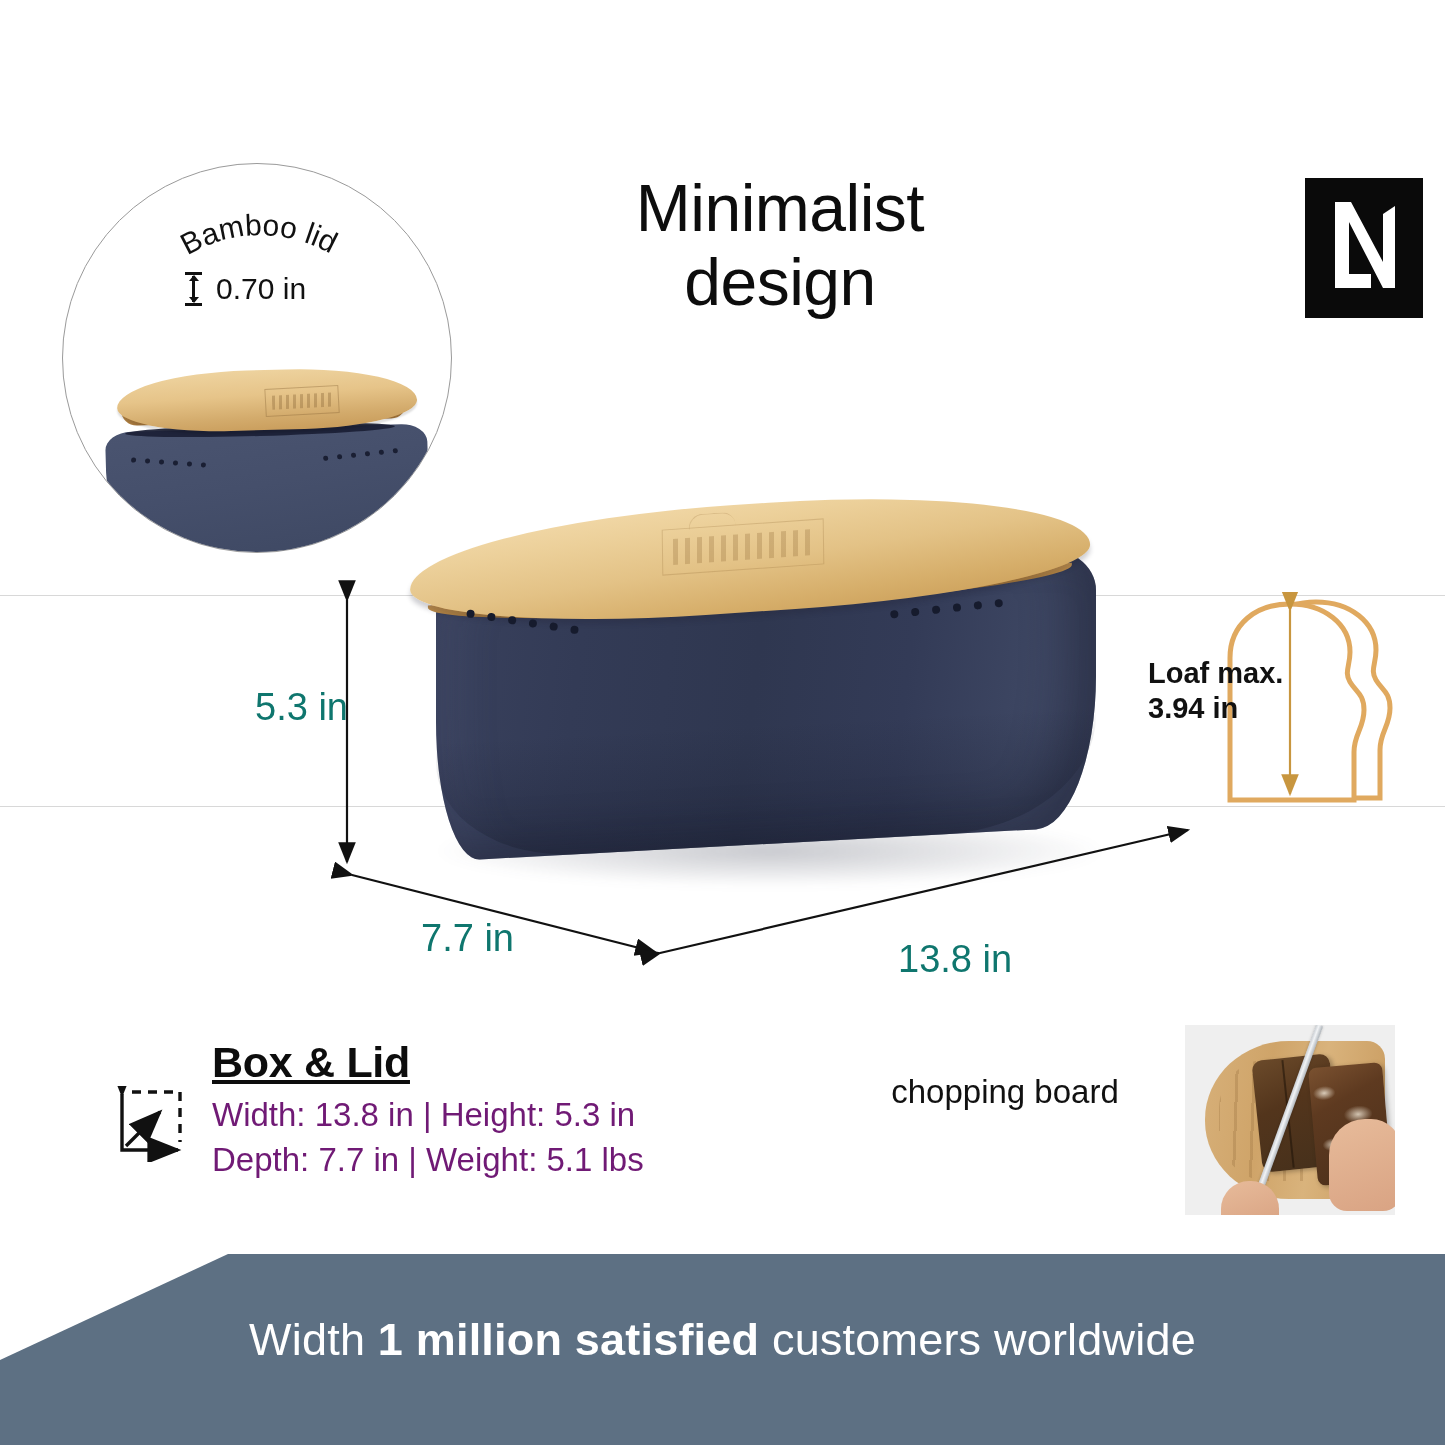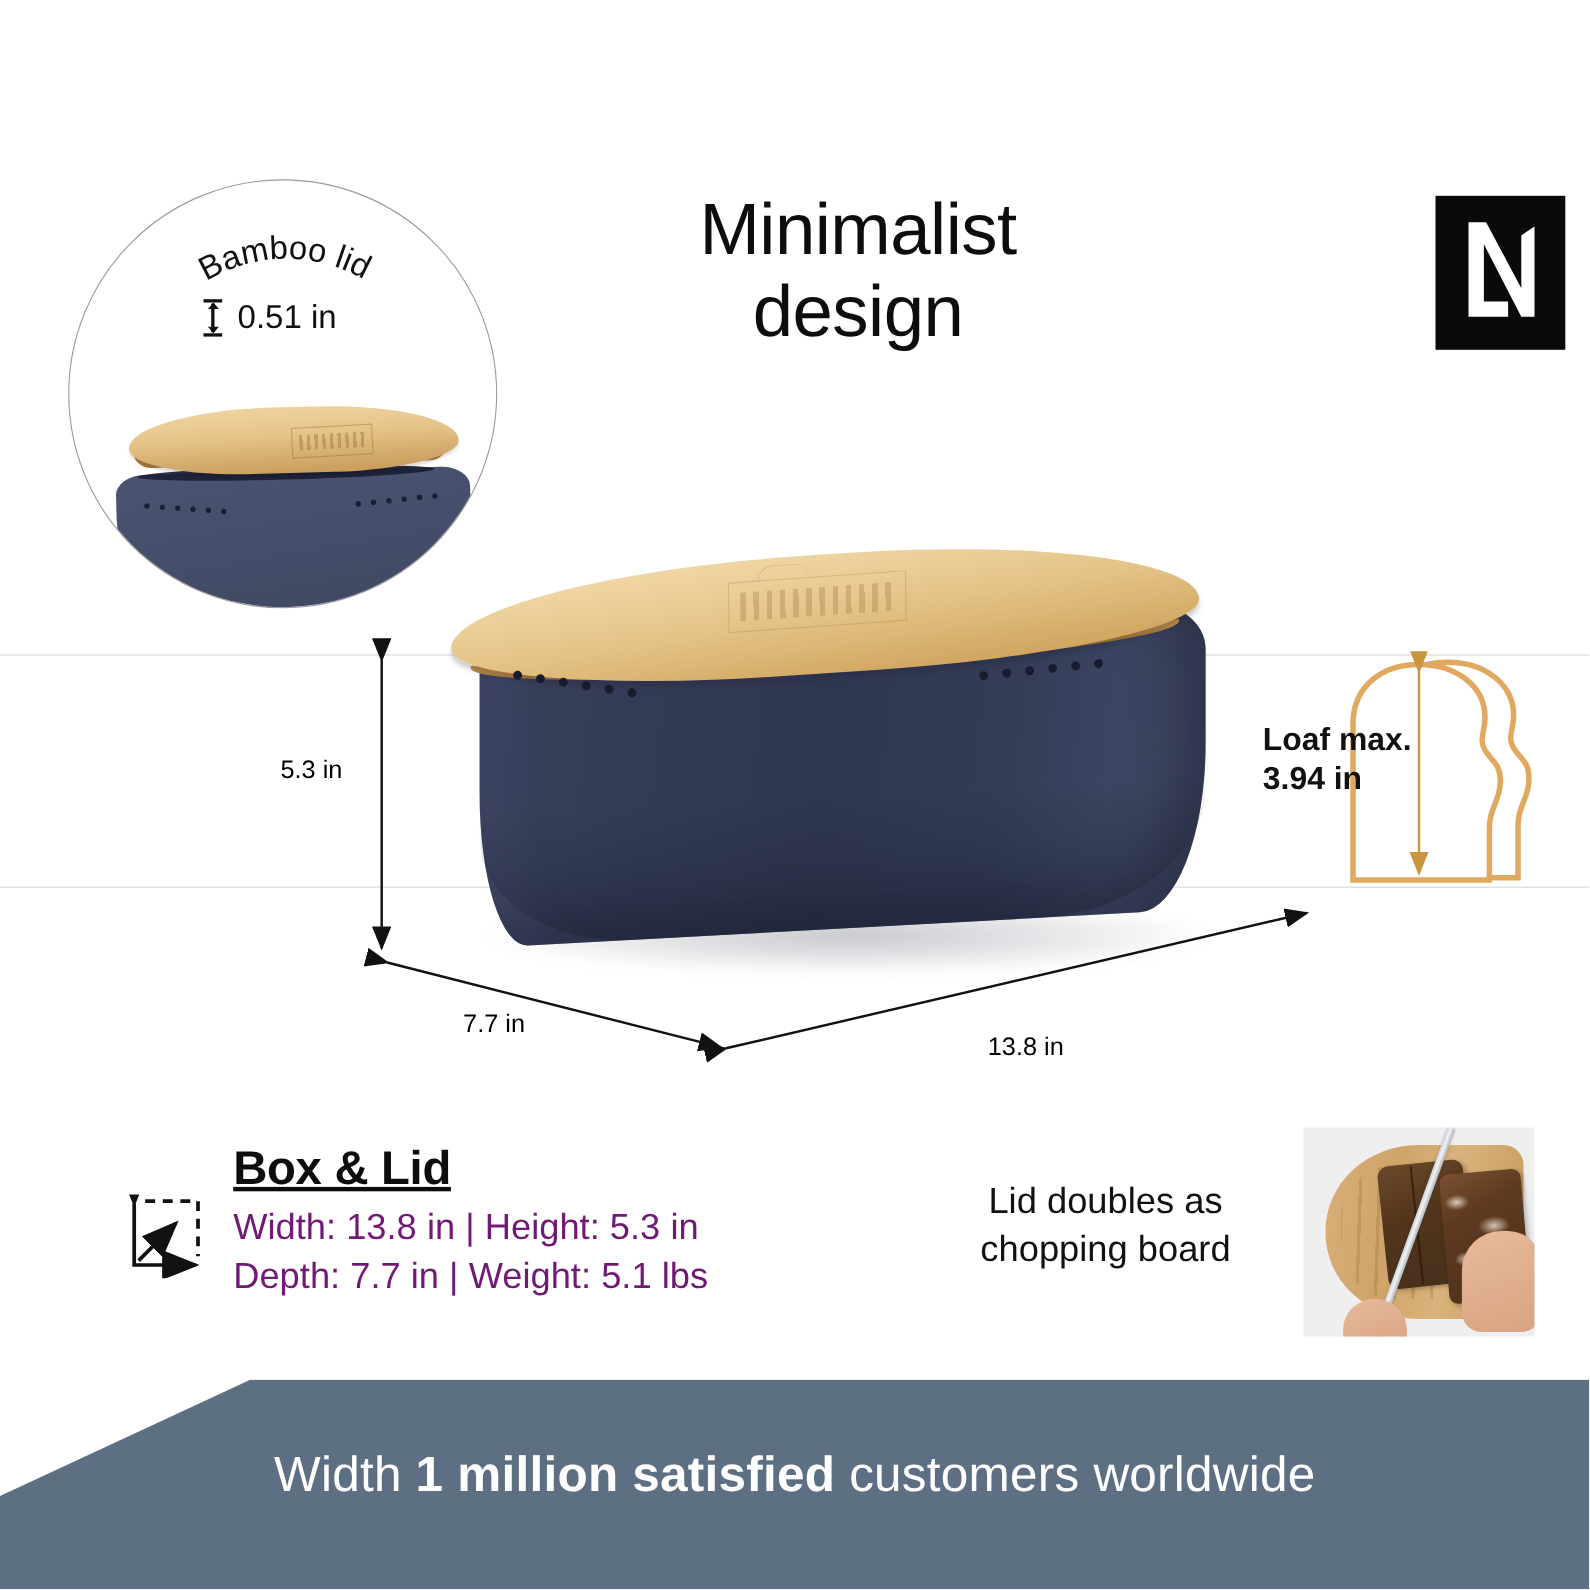--- a/index.html
+++ b/index.html
@@ -146,21 +146,21 @@
   .vents.left i:nth-child(1){margin-top:0px;}
   .vents.left i:nth-child(2){margin-top:1px;}
   .vents.left i:nth-child(3){margin-top:2px;}
   .vents.left i:nth-child(4){margin-top:3px;}
   .vents.left i:nth-child(5){margin-top:4px;}
   .vents.left i:nth-child(6){margin-top:5px;}
   .vents.right{left:480px;top:106px;transform:rotate(-6deg);}
   .vents.right i:nth-child(n){margin-top:0px;}
 
   
-  .dim-text{position:absolute;font-size:23px;color:#000000;white-space:nowrap;}
+  .dim-text{position:absolute;font-size:38px;color:#0f766e;white-space:nowrap;}
   .dim-h{left:255px;top:686px;}
   .dim-d{left:421px;top:917px;}
   .dim-w{left:898px;top:907px;margin-top:31px;}
 
   
   .loaf{position:absolute;left:1172px;top:592px;width:230px;height:218px;}
   .loaf-text{
     position:absolute;left:-24px;top:64px;width:190px;text-align:left;
     font-size:29px;line-height:1.22;color:#111;z-index:3;font-weight:bold;
   }
@@ -277,21 +277,21 @@
     </svg>
 
     <div class="dc-thick">
       <span class="thick-icon">
         <span class="cap t"></span>
         <span class="stem"></span>
         <span class="ar u"></span>
         <span class="ar d"></span>
         <span class="cap b"></span>
       </span>
-      <span>0.51 in</span>
+      <span>0.70 in</span>
     </div>
 
     <div class="mini-prod">
       <div class="mini-body"></div>
       <div class="mini-gap"></div>
       <div class="mini-lid-face"></div>
       <div class="mini-lid">
         <div class="mini-engrave"></div>
       </div>
       <span class="mini-vents l">
@@ -380,21 +380,20 @@
     </svg>
     <div class="spec-body">
       <div class="spec-title">Box &amp; Lid</div>
       <div class="spec-line">Width: 13.8 in | Height: 5.3 in</div>
       <div class="spec-line">Depth: 7.7 in | Weight: 5.1 lbs</div>
     </div>
   </div>
 
   <div class="chop">
     <div class="chop-text">
-      <div>Lid doubles as</div>
       <div>chopping board</div>
     </div>
     <div class="chop-photo">
       <div class="board"></div>
       <div class="loaf-slices"></div>
       <div class="loaf-block"></div>
       <div class="knife"></div>
       <div class="hand"></div>
       <div class="hand2"></div>
     </div>

